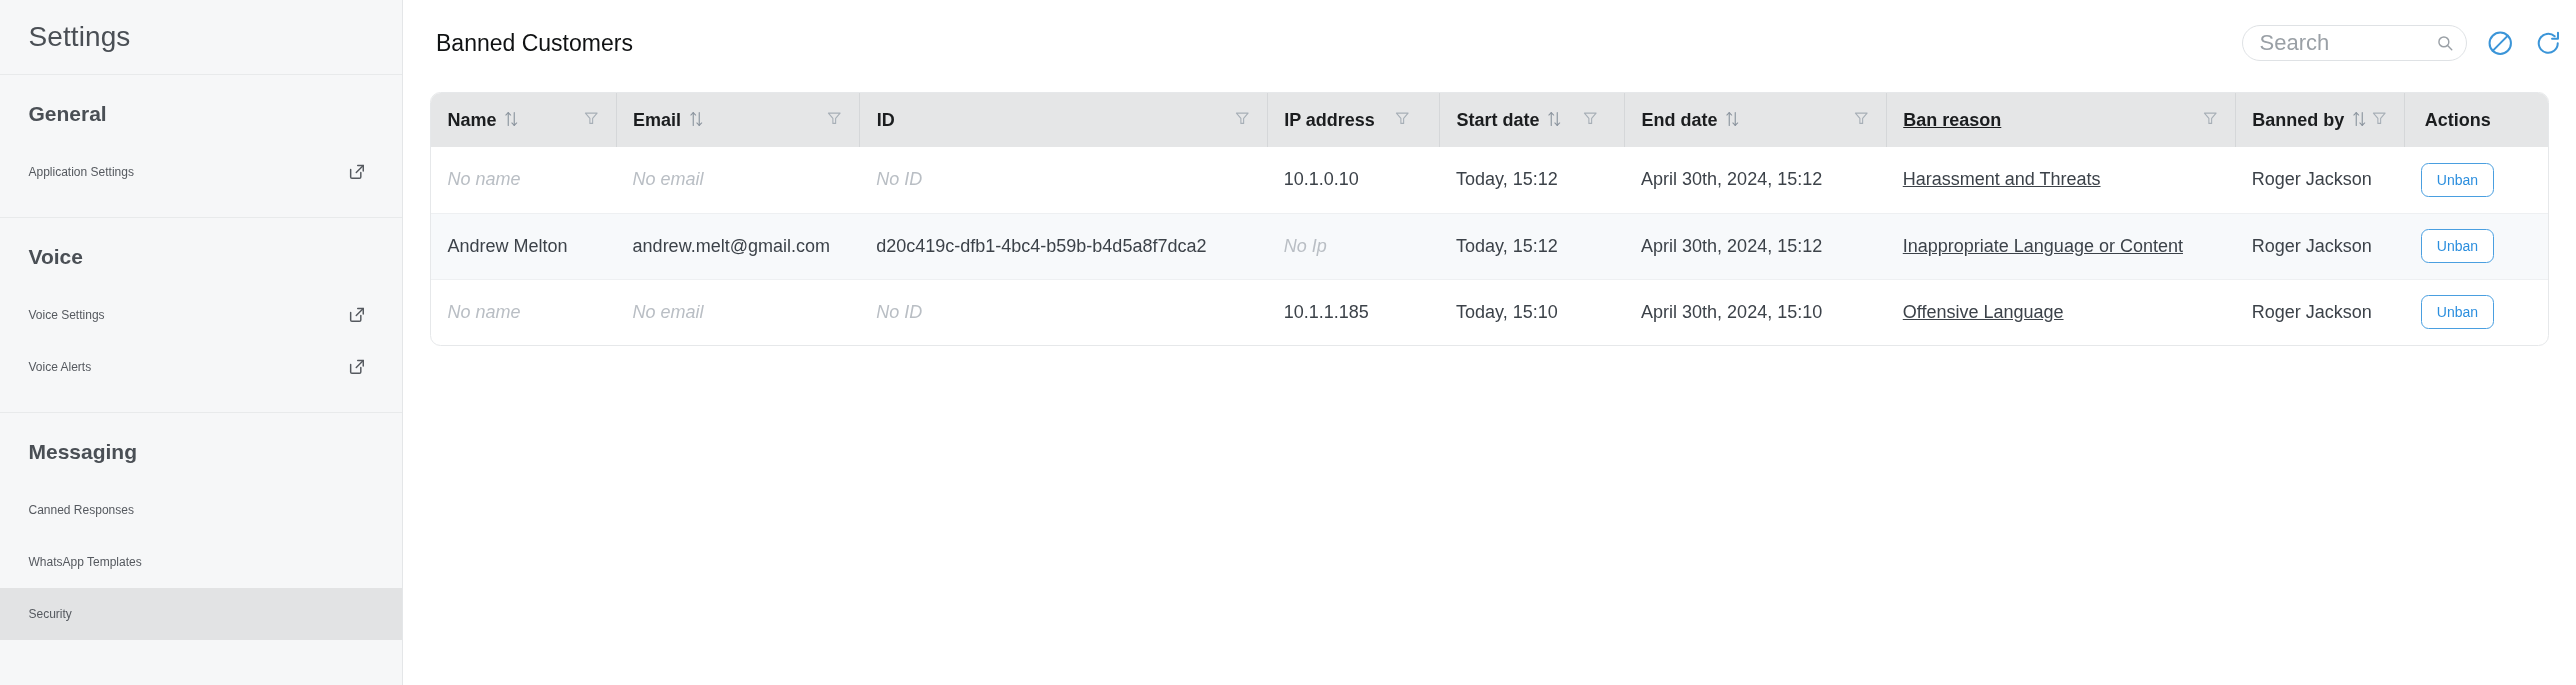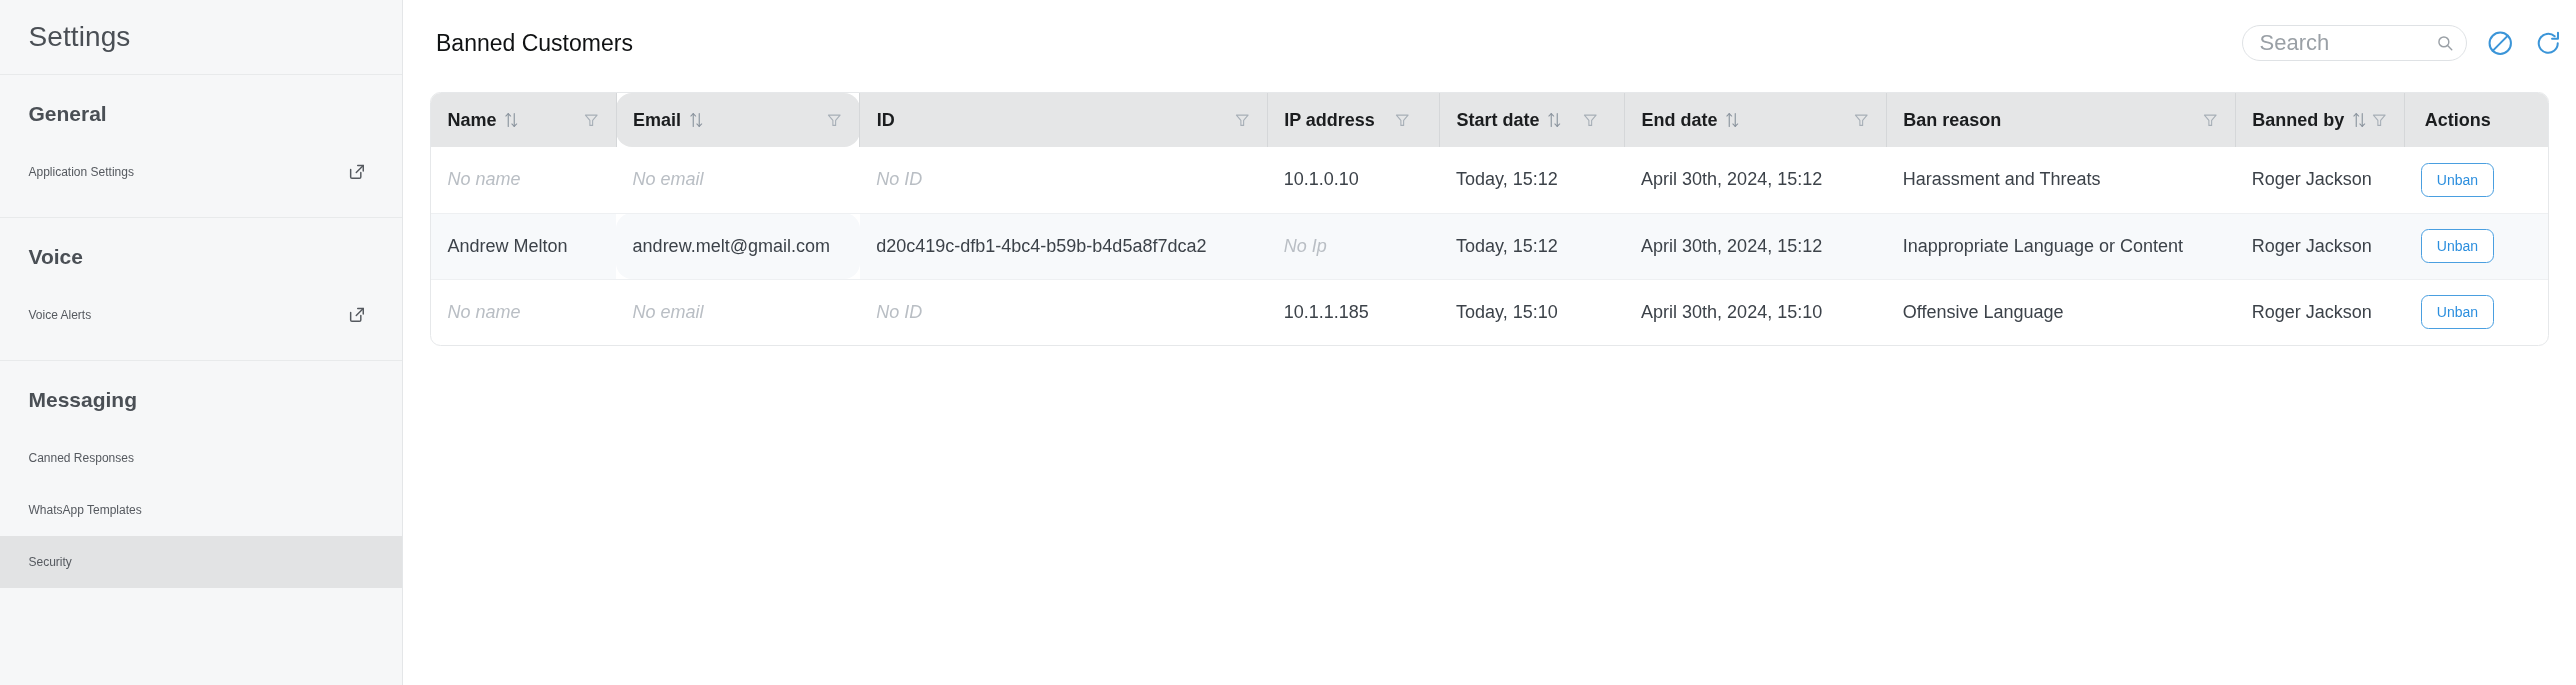--- a/index.html
+++ b/index.html
@@ -123,21 +123,21 @@
     padding: 0 16.5px;
     text-align: left;
     font-size: 18px;
     font-weight: bold;
     color: #1b1d1f;
     border-right: 1.5px solid #d5d7d9;
     vertical-align: middle;
     white-space: nowrap;
   }
   thead th:last-child { border-right: none; padding-left: 20px; }
-  .th-inner { display: flex; align-items: center; width: 100%; }
+  .th-inner { display: flex; align-items: flex-start; width: 100%; }
   .th-label { font-size: 18px; font-weight: bold; color: #1b1d1f; }
   .sort-icon { width: 16.5px; height: 18px; margin-left: 6.7px; flex: 0 0 16.5px; }
   .filter-icon { width: 16.5px; height: 16.5px; margin-left: auto; flex: 0 0 16.5px; }
   .filter-icon.tight { margin-left: 19.5px; }
 
   tbody tr { height: 66px; }
   tbody tr.stripe { background: #f7f9fb; }
   tbody tr + tr { border-top: 1.5px solid #eef0f2; }
   tbody td {
     padding: 0 16.5px;
@@ -161,26 +161,26 @@
     background: #ffffff;
     color: #2b8ede;
     font-size: 14px;
     font-family: "Liberation Sans", sans-serif;
     cursor: pointer;
     white-space: nowrap;
   }
 
   
   .c-name   { width: 174px; }
-  .c-email  { width: 229px; border-radius: 16px; }
+  .c-email  { width: 229px; }
   .c-id     { width: 383px; }
   .c-ip     { width: 162px; }
   .c-start  { width: 174px; }
   .c-end    { width: 246px; }
-  .c-reason { width: 328px; }
+  .c-reason { width: 328px; text-decoration: underline; }
   .c-by     { width: 159px; }
   .c-act    { width: 135px; }
 </style>
 </head>
 <body>
 
 <div class="app">
 
   <aside class="sidebar">
     <div class="sidebar-title-wrap">
@@ -193,20 +193,28 @@
             <span class="nav-item-label">Application Settings</span>
             <span class="ext-icon"><svg viewBox="0 0 24 24" width="19.5" height="19.5" fill="none" stroke="#55595f" stroke-width="1.8" stroke-linecap="round" stroke-linejoin="round">
                 <path d="M4.5 9.2v9.3a1.6 1.6 0 0 0 1.6 1.6h9.3a1.6 1.6 0 0 0 1.6-1.6V13"></path>
                 <polyline points="13.2,4.2 20,4.2 20,11"></polyline>
                 <line x1="20" y1="4.2" x2="11.4" y2="12.8"></line>
               </svg></span>
           </div>
         </div>
         <div class="nav-group">
           <div class="group-label">Voice</div>
+          <div class="nav-item">
+            <span class="nav-item-label">Voice Settings</span>
+            <span class="ext-icon"><svg viewBox="0 0 24 24" width="19.5" height="19.5" fill="none" stroke="#55595f" stroke-width="1.8" stroke-linecap="round" stroke-linejoin="round">
+                <path d="M4.5 9.2v9.3a1.6 1.6 0 0 0 1.6 1.6h9.3a1.6 1.6 0 0 0 1.6-1.6V13"></path>
+                <polyline points="13.2,4.2 20,4.2 20,11"></polyline>
+                <line x1="20" y1="4.2" x2="11.4" y2="12.8"></line>
+              </svg></span>
+          </div>
           <div class="nav-item">
             <span class="nav-item-label">Voice Alerts</span>
             <span class="ext-icon"><svg viewBox="0 0 24 24" width="19.5" height="19.5" fill="none" stroke="#55595f" stroke-width="1.8" stroke-linecap="round" stroke-linejoin="round">
                 <path d="M4.5 9.2v9.3a1.6 1.6 0 0 0 1.6 1.6h9.3a1.6 1.6 0 0 0 1.6-1.6V13"></path>
                 <polyline points="13.2,4.2 20,4.2 20,11"></polyline>
                 <line x1="20" y1="4.2" x2="11.4" y2="12.8"></line>
               </svg></span>
           </div>
         </div>
         <div class="nav-group last">

